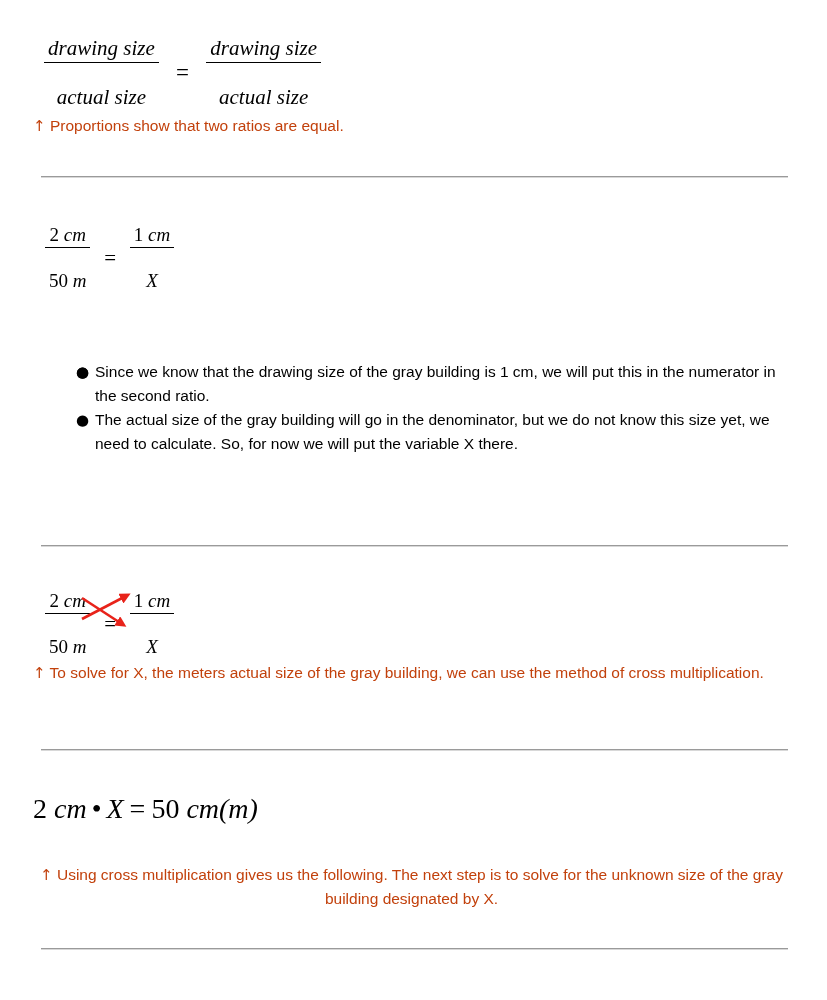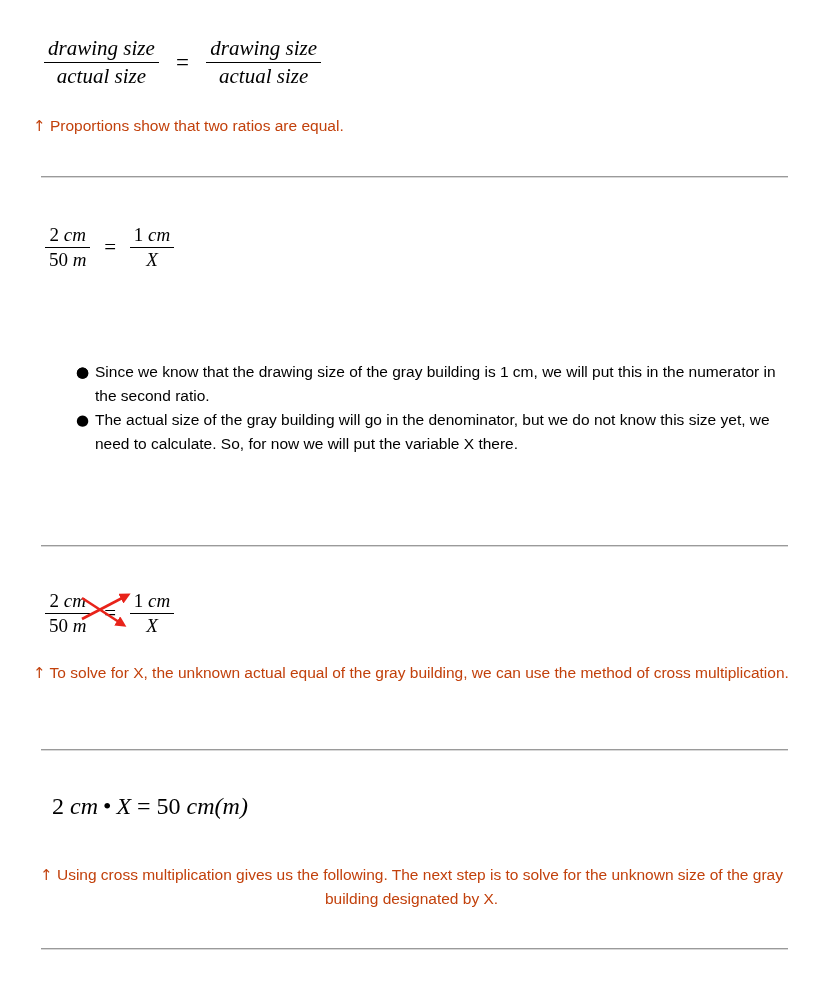--- a/index.html
+++ b/index.html
@@ -89,20 +89,21 @@
     text-align: center;
   }
   .frac .num {
     display: block;
     padding: 0 4px 1px 4px;
     border-bottom: 1.2px solid #000000;
   }
   .frac .den {
     display: block;
     padding: 1px 4px 0 4px;
+    margin-top: 21px;
   }
   .eq {
     display: inline-block;
     vertical-align: middle;
     padding: 0 10px;
   }
   .it { font-style: italic; }
   .up { font-style: normal; }
 
   
@@ -138,23 +139,23 @@
     left: 80px;
     top: 588px;
     width: 58px;
     height: 48px;
     z-index: 3;
     pointer-events: none;
   }
 
   
   #big-equation {
-    left: 52px;
+    left: 33px;
     top: 793px;
-    font-size: 24px;
+    font-size: 28px;
     font-style: italic;
   }
   #big-equation .op {
     font-style: normal;
     padding: 0 5px;
   }
   #big-equation .eqsign {
     font-style: normal;
     padding: 0 6px;
   }
@@ -229,21 +230,21 @@
       <marker id="arrowhead" markerWidth="4.2" markerHeight="4.2" refX="2.2" refY="2.1" orient="auto">
         <path d="M0,0 L4.2,2.1 L0,4.2 z" fill="#E8231A"></path>
       </marker>
     </defs>
     <line x1="2" y1="31" x2="46" y2="8" stroke="#E8231A" stroke-width="2.6" marker-end="url(#arrowhead)"></line>
     <line x1="2" y1="10" x2="42" y2="36" stroke="#E8231A" stroke-width="2.6" marker-end="url(#arrowhead)"></line>
   </svg>
 
   <div class="caption" style="top:661px;">
     <span class="arrow-up">↑</span>
-    <span>To solve for X, the unknown actual equal of the gray building, we can use the method of cross multiplication.</span>
+    <span>To solve for X, the meters actual size of the gray building, we can use the method of cross multiplication.</span>
   </div>
 
   <div class="divider" style="top:749px;"></div>
 
   <div class="math-block" id="big-equation">
     <span class="up">2</span>
     <span class="it">cm</span><span class="op">•</span><span class="it">X</span><span class="eqsign">=</span><span class="up">50</span>
     <span class="it">cm(m)</span>
   </div>
 

